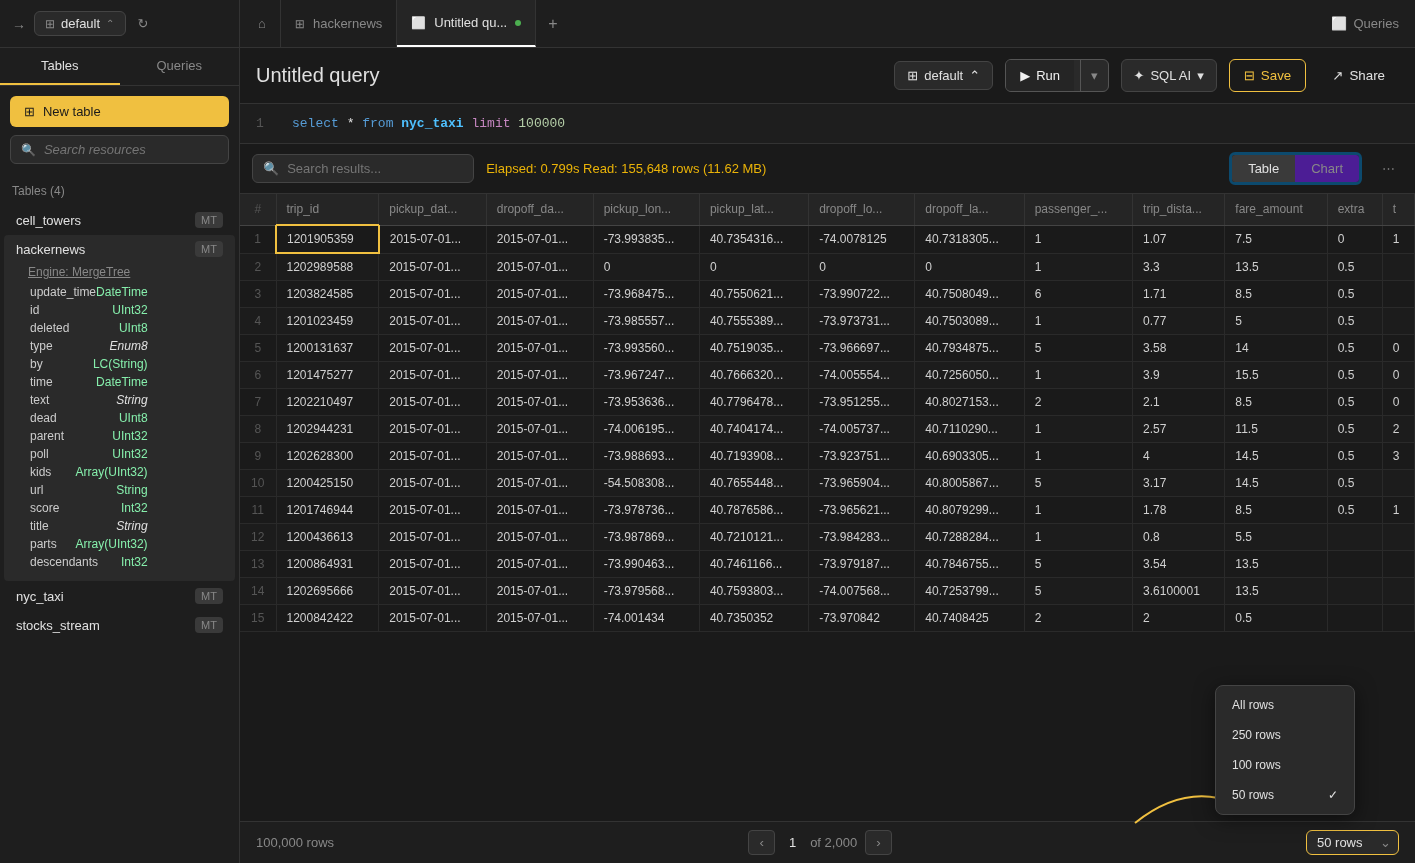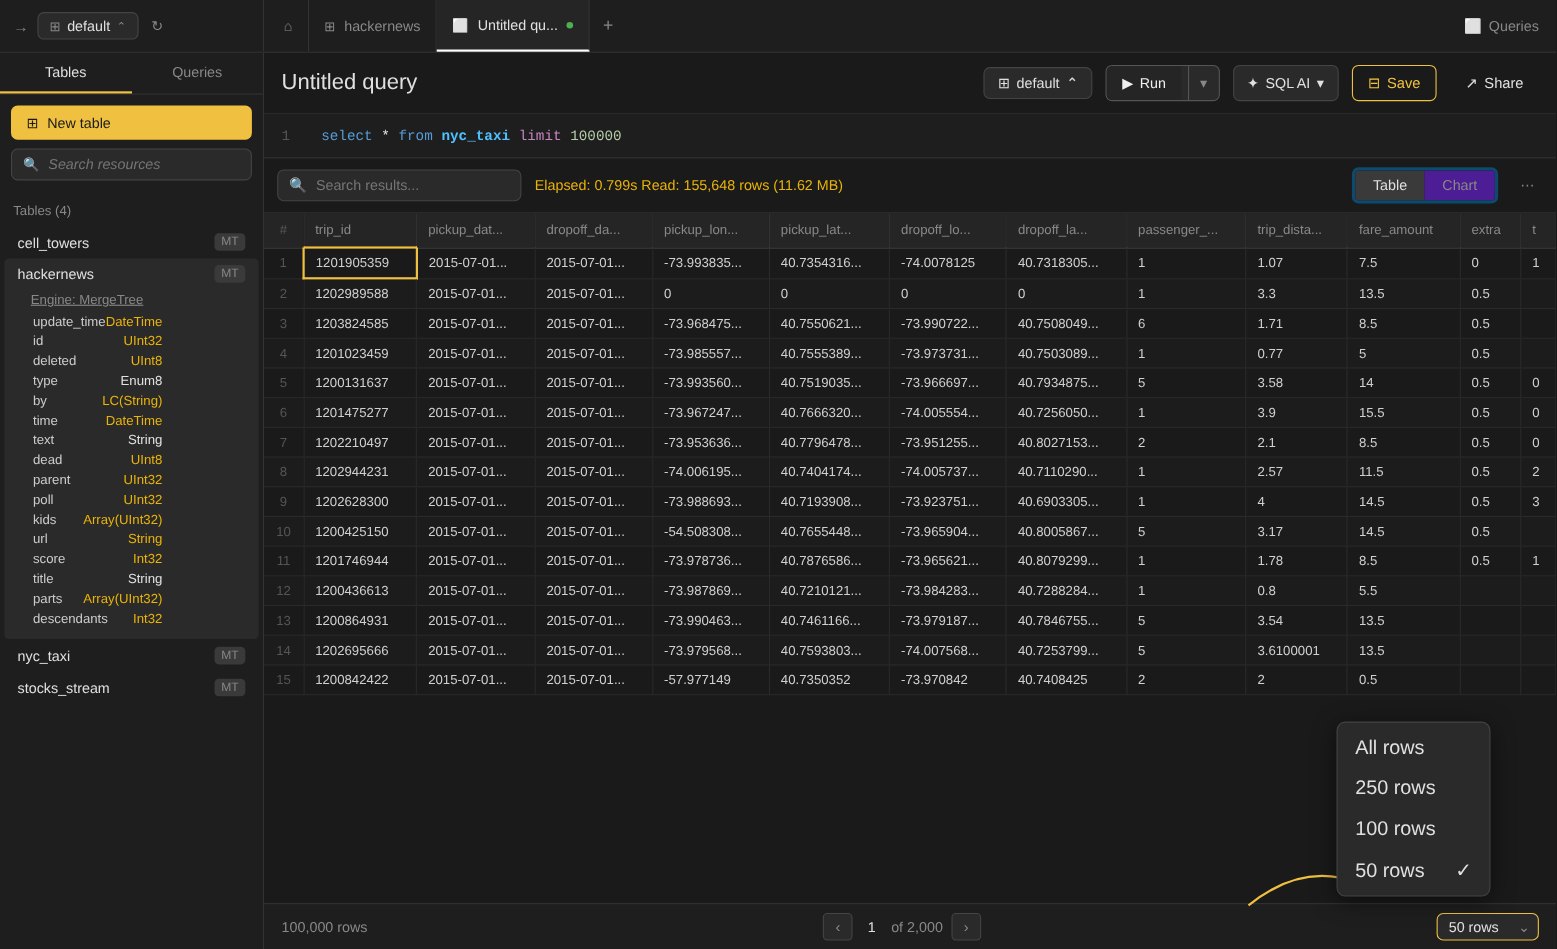--- a/index.html
+++ b/index.html
@@ -37,22 +37,22 @@
     .search-icon-s { color: #888; font-size: 12px; }
     .sidebar-content { flex: 1; overflow-y: auto; padding: 8px 0; }
     .tables-header { padding: 4px 12px; color: #888; font-size: 12px; margin-bottom: 4px; }
     .table-item { display: flex; align-items: center; justify-content: space-between; padding: 6px 12px; cursor: pointer; border-radius: 4px; margin: 1px 4px; }
     .table-item-name { color: #e0e0e0; font-size: 13px; }
     .table-badge { background: #3a3a3a; color: #888; border-radius: 4px; padding: 2px 6px; font-size: 11px; }
     .schema-section { padding: 4px 0; }
     .schema-header { padding: 4px 12px; color: #888; font-size: 12px; text-decoration: underline; }
     .schema-row { display: flex; justify-content: space-between; padding: 2px 14px; cursor: default; }
     .schema-field { color: #ccc; font-size: 12px; }
-    .schema-type { color: #eab308; font-size: 12px; }
-    .schema-type.highlighted { color: #e0e0e0; }
+    .schema-type { color: #86efac; font-size: 12px; }
+    .schema-type.highlighted { color: #e0e0e0; font-style: italic; }
 
     
     .content-area { flex: 1; display: flex; flex-direction: column; overflow: hidden; background: #1a1a1a; }
     .query-header { display: flex; align-items: center; padding: 0 16px; height: 56px; border-bottom: 1px solid #333; gap: 12px; flex-shrink: 0; }
     .query-title { font-size: 20px; font-weight: 400; color: #e0e0e0; flex: 1; }
     .db-badge { display: flex; align-items: center; gap: 6px; background: #2a2a2a; border: 1px solid #444; border-radius: 6px; padding: 6px 12px; cursor: pointer; }
     .run-btn { display: flex; align-items: center; gap: 6px; background: #2a2a2a; border: 1px solid #555; border-radius: 6px; overflow: hidden; }
     .run-main { display: flex; align-items: center; gap: 6px; padding: 8px 14px; cursor: pointer; background: #252525; color: #f0f0f0; }
     .run-dropdown { padding: 8px 10px; cursor: pointer; border-left: 1px solid #555; color: #888; }
     .sql-ai-btn { display: flex; align-items: center; gap: 6px; background: #2a2a2a; border: 1px solid #444; border-radius: 6px; padding: 8px 12px; cursor: pointer; color: #e0e0e0; }
@@ -97,21 +97,21 @@
     .pagination { display: flex; align-items: center; gap: 8px; }
     .page-btn { background: #2a2a2a; border: 1px solid #444; border-radius: 4px; color: #888; padding: 4px 10px; cursor: pointer; }
     .page-num { color: #e0e0e0; font-size: 13px; padding: 4px 6px; }
     .page-of { color: #888; font-size: 13px; }
     .rows-selector { background: #2a2a2a; border: 1px solid #f0c040; border-radius: 6px; color: #e0e0e0; padding: 4px 28px 4px 10px; font-size: 13px; cursor: pointer; appearance: none; -webkit-appearance: none; }
     .rows-selector-wrap { position: relative; display: flex; align-items: center; }
     .rows-selector-wrap::after { content: '⌄'; position: absolute; right: 8px; color: #888; pointer-events: none; }
 
     
     .dropdown-overlay { position: absolute; right: 60px; bottom: 48px; background: #2a2a2a; border: 1px solid #444; border-radius: 8px; padding: 4px 0; min-width: 140px; z-index: 100; box-shadow: 0 4px 20px rgba(0,0,0,0.5); }
-    .dropdown-item { padding: 8px 16px; color: #e0e0e0; font-size: 18px; cursor: pointer; display: flex; align-items: center; justify-content: space-between; }
+    .dropdown-item { padding: 8px 16px; color: #e0e0e0; font-size: 12px; cursor: pointer; display: flex; align-items: center; justify-content: space-between; }
     .dropdown-item.selected { }
     .check-icon { color: #e0e0e0; }
 
     
     .arrow-svg { position: absolute; bottom: 30px; right: 170px; pointer-events: none; }
   </style>
 </head>
 <body>
 
 <div class="top-bar">
@@ -538,21 +538,21 @@
                 <td>3.6100001</td>
                 <td>13.5</td>
                 <td></td>
                 <td></td>
               </tr>
               <tr>
                 <td class="row-num">15</td>
                 <td>1200842422</td>
                 <td>2015-07-01...</td>
                 <td>2015-07-01...</td>
-                <td>-57.977149</td>
+                <td>-74.001434</td>
                 <td>40.7350352</td>
                 <td>-73.970842</td>
                 <td>40.7408425</td>
                 <td>2</td>
                 <td>2</td>
                 <td>0.5</td>
                 <td></td>
                 <td></td>
               </tr>
             </tbody>

